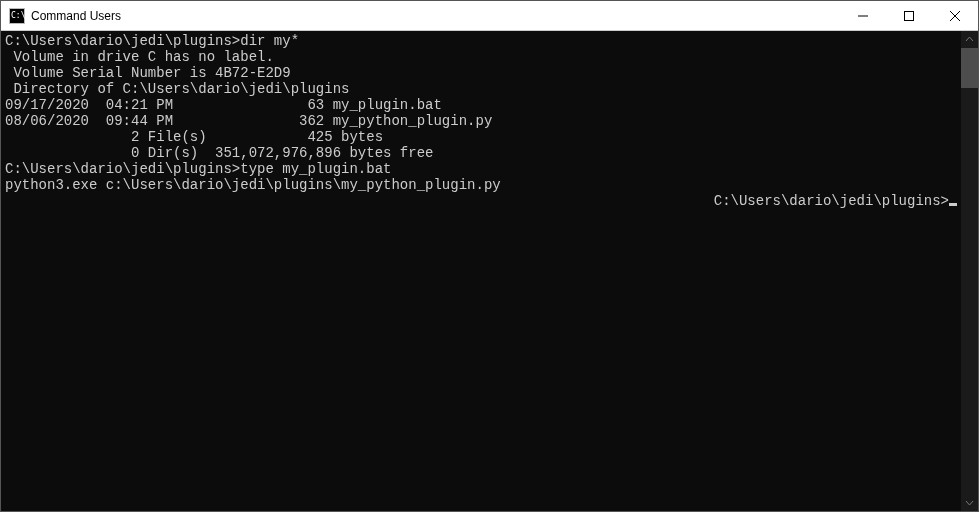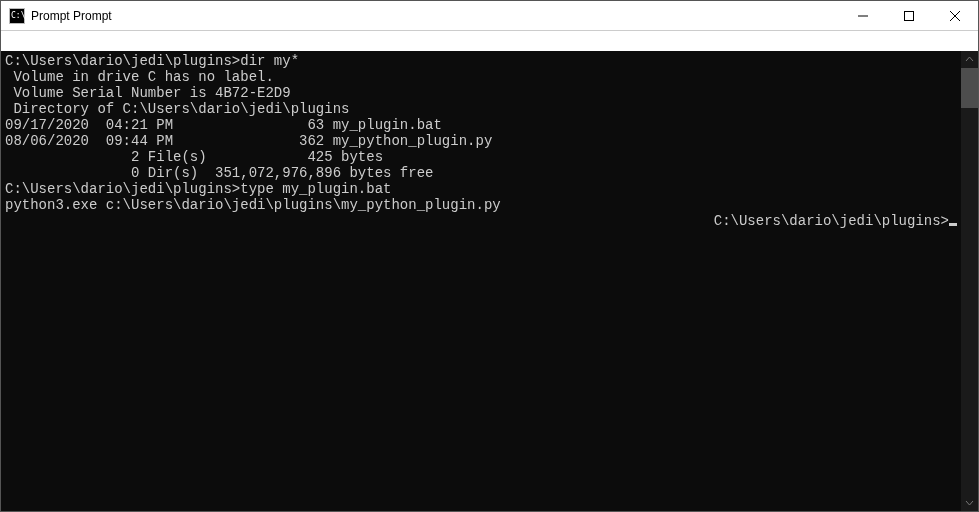--- a/index.html
+++ b/index.html
@@ -41,21 +41,20 @@
     font-size: 10px;
     color: #000;
     background: #fff;
   }
   .win-btn svg { display: block; }
   .client {
     flex: 1 1 auto;
     display: flex;
     background: #a21caf;
     min-height: 0;
-    margin-top: 20px;
   }
   .terminal {
     flex: 1 1 auto;
     background: #0c0c0c;
     color: #ccc;
     font-family: Consolas, "Courier New", monospace;
     font-size: 14px;
     line-height: 16px;
     white-space: pre;
     padding: 2px 4px 2px 4px;
@@ -98,21 +97,21 @@
 
 <div class="window">
   <div class="titlebar">
     <span class="icon-box">
       <svg width="16" height="16" viewBox="0 0 16 16">
         <rect x="0" y="0" width="16" height="16" fill="#000"></rect>
         <rect x="0.5" y="0.5" width="15" height="15" fill="none" stroke="#bbb" stroke-width="1"></rect>
         <text x="2" y="10" font-family="Consolas,monospace" font-size="8" fill="#fff">C:\</text>
       </svg>
     </span>
-    <span class="title">Prompt Prompt</span>
+    <span class="title">Command Users</span>
     <span class="spacer"></span>
     <div class="win-controls">
       <div class="win-btn" title="Minimize">
         <svg width="10" height="10" viewBox="0 0 10 10">
             <line x1="0" y1="5" x2="10" y2="5" stroke="#000" stroke-width="1"></line>
           </svg>
       </div>
       <div class="win-btn" title="Maximize">
         <svg width="10" height="10" viewBox="0 0 10 10">
             <rect x="0.5" y="0.5" width="9" height="9" fill="none" stroke="#000" stroke-width="1"></rect>

